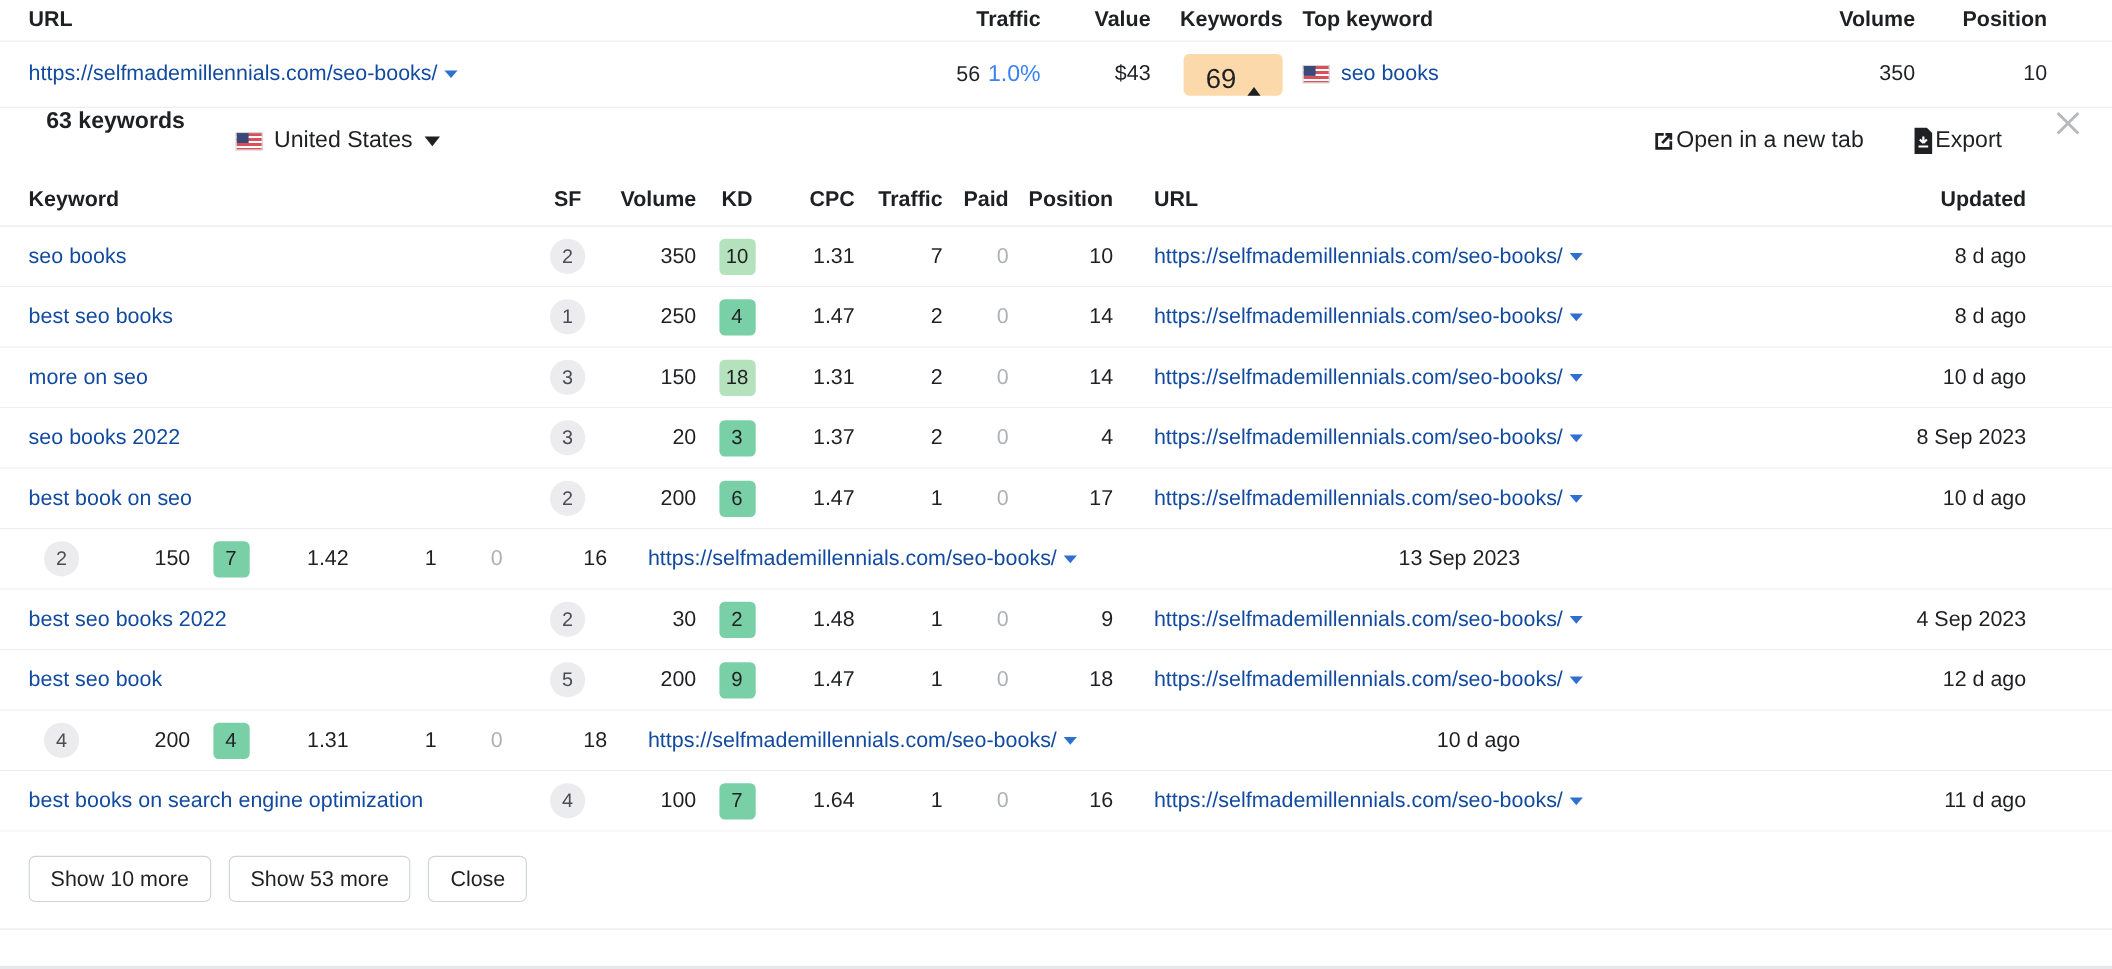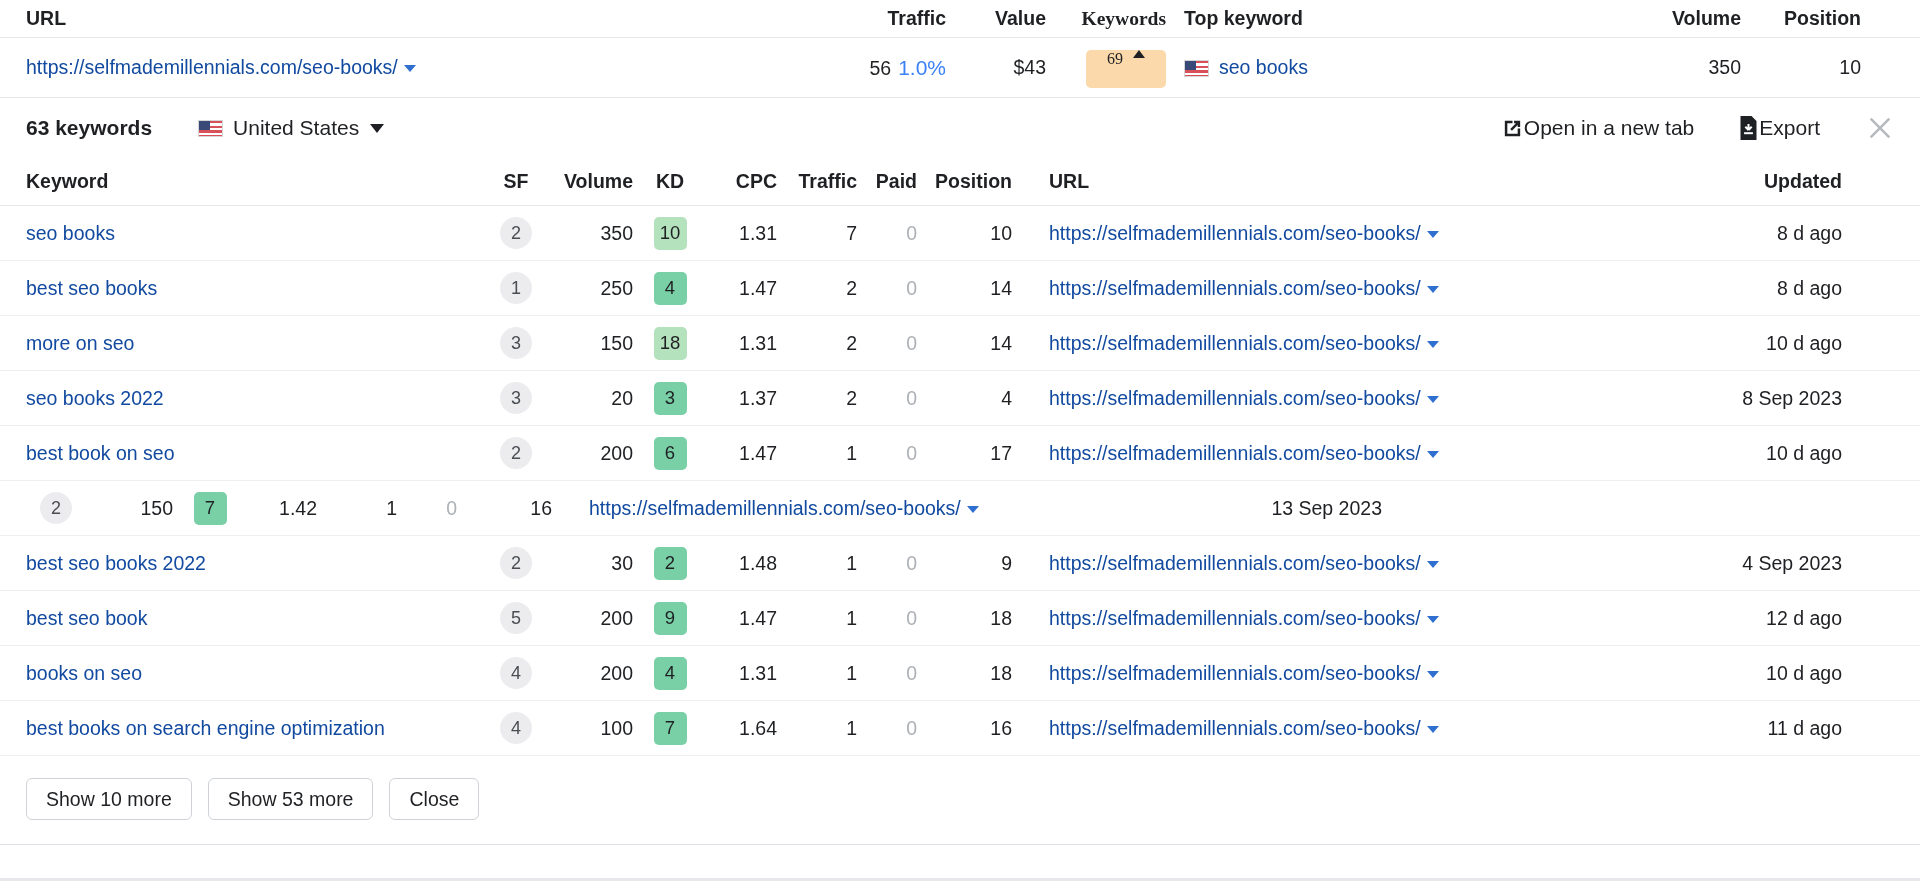--- a/index.html
+++ b/index.html
@@ -34,21 +34,21 @@
     align-items: center;
     height: 60px;
     padding: 0 26px 0 26px;
     font-size: 19.5px;
     background: #fff;
     border-bottom: 1px solid #e6e8eb;
   }
   .oc-url      { width: 800px; flex: 0 0 800px; }
   .oc-traffic  { width: 120px; flex: 0 0 120px; text-align: right; }
   .oc-value    { width: 100px; flex: 0 0 100px; text-align: right; }
-  .oc-keywords { width: 120px; flex: 0 0 120px; text-align: right; font-family: Liberation Serif, serif; }
+  .oc-keywords { width: 120px; flex: 0 0 120px; text-align: right; }
   .oc-topkw    { width: 440px; flex: 0 0 440px; text-align: left; padding-left: 18px;}
   .oc-volume   { width: 135px; flex: 0 0 135px; text-align: right; }
   .oc-position { width: 120px; flex: 0 0 120px; text-align: right; }
 
   .link {
     color: #124aa0;
     text-decoration: none;
     cursor: pointer;
   }
 
@@ -60,29 +60,29 @@
     border-left: 6px solid transparent;
     border-right: 6px solid transparent;
     border-top: 7px solid #2f6fd0;
   }
 
   .traffic-cell { white-space: nowrap; }
   .traffic-pct { color: #3b82f6; font-size: 21px; margin-left: 7px; }
 
   .kw-badge {
     display: inline-flex;
-    align-items: flex-start;
+    align-items: flex-end;
     justify-content: center;
     gap: 10px;
     min-width: 80px;
     height: 38px;
     padding: 0 20px;
     border-radius: 5px;
     background: #fbd9ab;
-    font-size: 16px;
+    font-size: 25px;
     color: #1f2023;
     cursor: pointer;
   }
   .tri-up {
     width: 0; height: 0;
     border-left: 6px solid transparent;
     border-right: 6px solid transparent;
     border-bottom: 8px solid #1f2023;
   }
 
@@ -108,23 +108,23 @@
     background: #3a4a78;
   }
 
   
   .subpanel {
     background: #ffffff;
     border-bottom: 1px solid #dfe2e6;
   }
   .sub-toolbar {
     display: flex;
-    align-items: center;
     height: 60px;
     padding: 0 26px;
+    margin-left: 16px;
   }
   .sub-title {
     font-size: 21px;
     font-weight: bold;
     color: #1f2023;
     margin-right: 46px;
   }
   .country-select {
     display: inline-flex;
     align-items: center;
@@ -418,21 +418,20 @@
           <div class="ic-volume">200</div>
           <div class="ic-kd"><span class="kd-badge" style="background: rgb(121, 207, 166);">9</span></div>
           <div class="ic-cpc">1.47</div>
           <div class="ic-traffic">1</div>
           <div class="ic-paid">0</div>
           <div class="ic-position">18</div>
           <div class="ic-url"><a class="link" href="#">https://selfmademillennials.com/seo-books/</a><span class="caret-down"></span></div>
           <div class="ic-updated">12 d ago</div>
         </div>
         <div class="inner-row">
-          <div class="ic-keyword"><a class="link" href="#">books on seo</a></div>
           <div class="ic-sf"><span class="sf-pill">4</span></div>
           <div class="ic-volume">200</div>
           <div class="ic-kd"><span class="kd-badge" style="background: rgb(121, 207, 166);">4</span></div>
           <div class="ic-cpc">1.31</div>
           <div class="ic-traffic">1</div>
           <div class="ic-paid">0</div>
           <div class="ic-position">18</div>
           <div class="ic-url"><a class="link" href="#">https://selfmademillennials.com/seo-books/</a><span class="caret-down"></span></div>
           <div class="ic-updated">10 d ago</div>
         </div>

